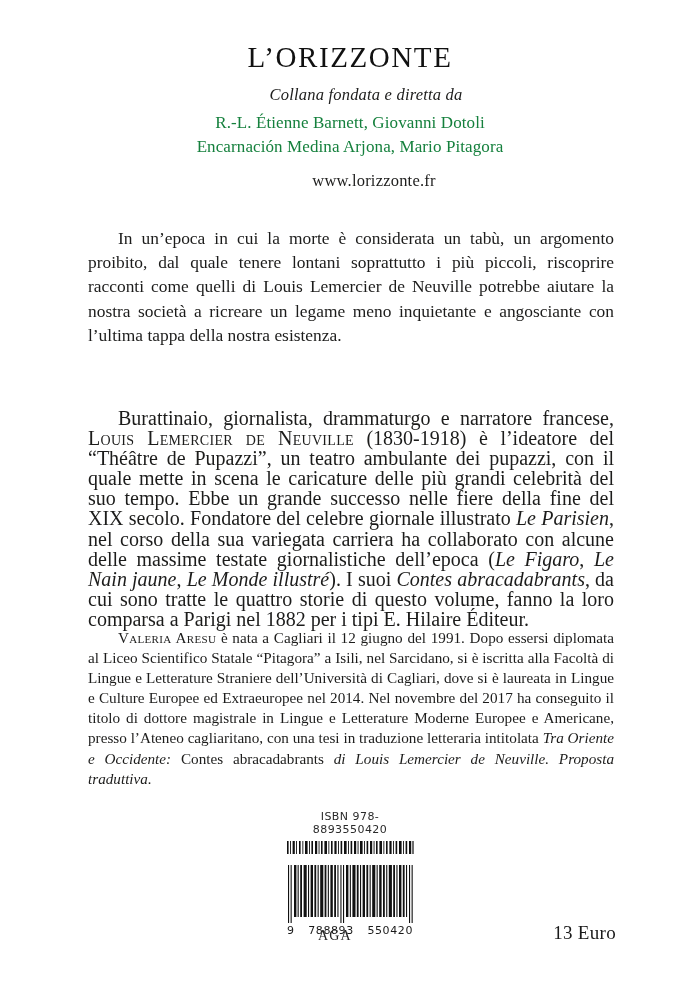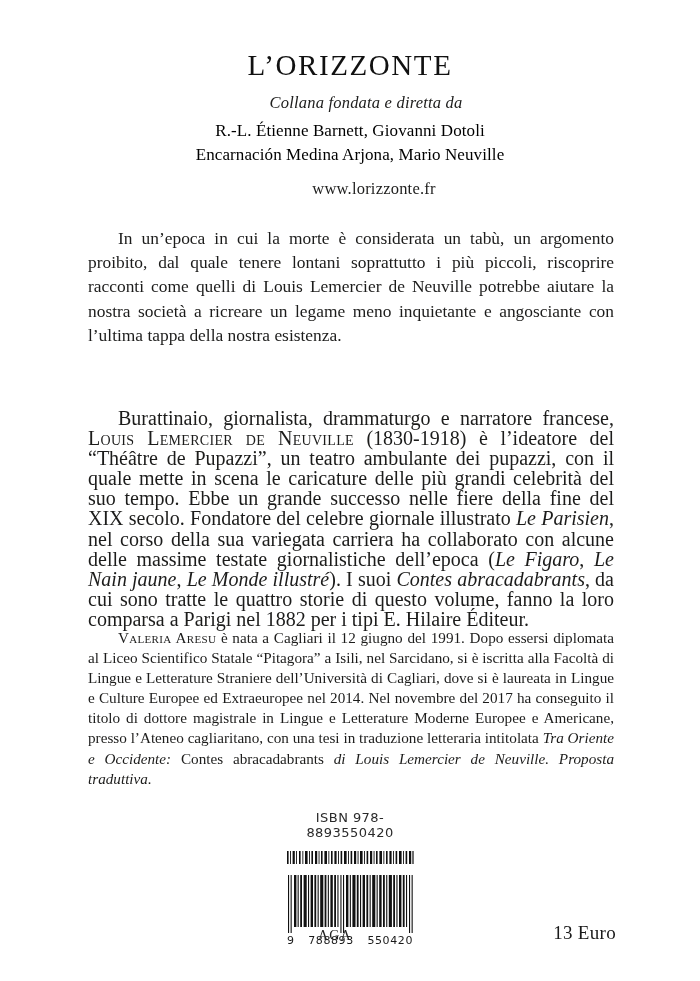--- a/index.html
+++ b/index.html
@@ -22,21 +22,21 @@
     position: absolute;
     inset: 0;
     background: #ffffff;
   }
 
   
   .masthead {
     position: absolute;
     left: 0;
     right: 0;
-    top: 50px;
+    top: 42px;
     text-align: center;
   }
   .series-title {
     font-family: "Liberation Serif", "DejaVu Serif", serif;
     font-size: 29px;
     letter-spacing: 1.6px;
     line-height: 1.05;
     color: #111;
     font-weight: 400;
   }
@@ -45,21 +45,21 @@
     font-style: italic;
     font-size: 16.5px;
     letter-spacing: .2px;
     color: #20201f;
     padding-left: 32px;
   }
   .series-editors {
     margin-top: 6px;
     font-size: 17px;
     line-height: 1.36;
-    color: #000000;
+    color: #15803d;
     letter-spacing: .1px;
   }
   .series-site {
     margin-top: 13px;
     font-size: 16.5px;
     color: #1d1d1c;
     letter-spacing: .2px;
     padding-left: 48px;
   }
 
@@ -101,24 +101,24 @@
   
   .barcode-block {
     position: absolute;
     left: 286px;
     top: 810px;
     width: 128px;
     text-align: center;
   }
   .isbn-label {
     font-family: "DejaVu Sans", "Liberation Sans", sans-serif;
-    font-size: 13px;
+    font-size: 11px;
     letter-spacing: .45px;
     color: #2a2a2a;
-    margin-bottom: 11px;
+    margin-bottom: 5px;
   }
   .bars {
     display: block;
     width: 100%;
   }
   .mini-bars { height: 13px; }
   .main-bars { height: 58px; }
 
   .barcode-digits {
     font-family: "DejaVu Sans", "Liberation Sans", sans-serif;
@@ -152,21 +152,21 @@
 </head>
 <body>
 
 <div class="page">
 
   <div class="masthead">
     <div class="series-title">L’ORIZZONTE</div>
     <div class="series-sub">Collana fondata e diretta da</div>
     <div class="series-editors">
       <div>R.-L. Étienne Barnett, Giovanni Dotoli</div>
-      <div>Encarnación Medina Arjona, Mario Neuville</div>
+      <div>Encarnación Medina Arjona, Mario Pitagora</div>
     </div>
     <div class="series-site">www.lorizzonte.fr</div>
   </div>
 
   <div class="blurb" id="intro">
     <p class="indent">In un’epoca in cui la morte è considerata un tabù, un argomento proibito, dal quale tenere lontani soprattutto i più piccoli, riscoprire racconti come quelli di Louis Lemercier de Neuville potrebbe aiutare la nostra società a ricreare un legame meno inquietante e angosciante con l’ultima tappa della nostra esistenza.</p>
   </div>
 
   <div class="blurb" id="author-note">
     <p class="indent"><span>Burattinaio, giornalista, drammaturgo e narratore francese, </span><span class="smallcaps">Louis Lemercier de Neuville</span><span> (1830-1918) è l’ideatore del “Théâtre de Pupazzi”, un teatro ambulante dei pupazzi, con il quale mette in scena le caricature delle più grandi celebrità del suo tempo. Ebbe un grande successo nelle fiere della fine del XIX secolo. Fondatore del celebre giornale illustrato </span><span class="ital">Le Parisien</span><span>, nel corso della sua variegata carriera ha collaborato con alcune delle massime testate giornalistiche dell’epoca (</span><span class="ital">Le Figaro</span><span>, </span><span class="ital">Le Nain jaune</span><span>, </span><span class="ital">Le Monde illustré</span><span>). I suoi </span><span class="ital">Contes abracadabrants</span><span>, da cui sono tratte le quattro storie di questo volume, fanno la loro comparsa a Parigi nel 1882 per i tipi E. Hilaire Éditeur.</span></p>

